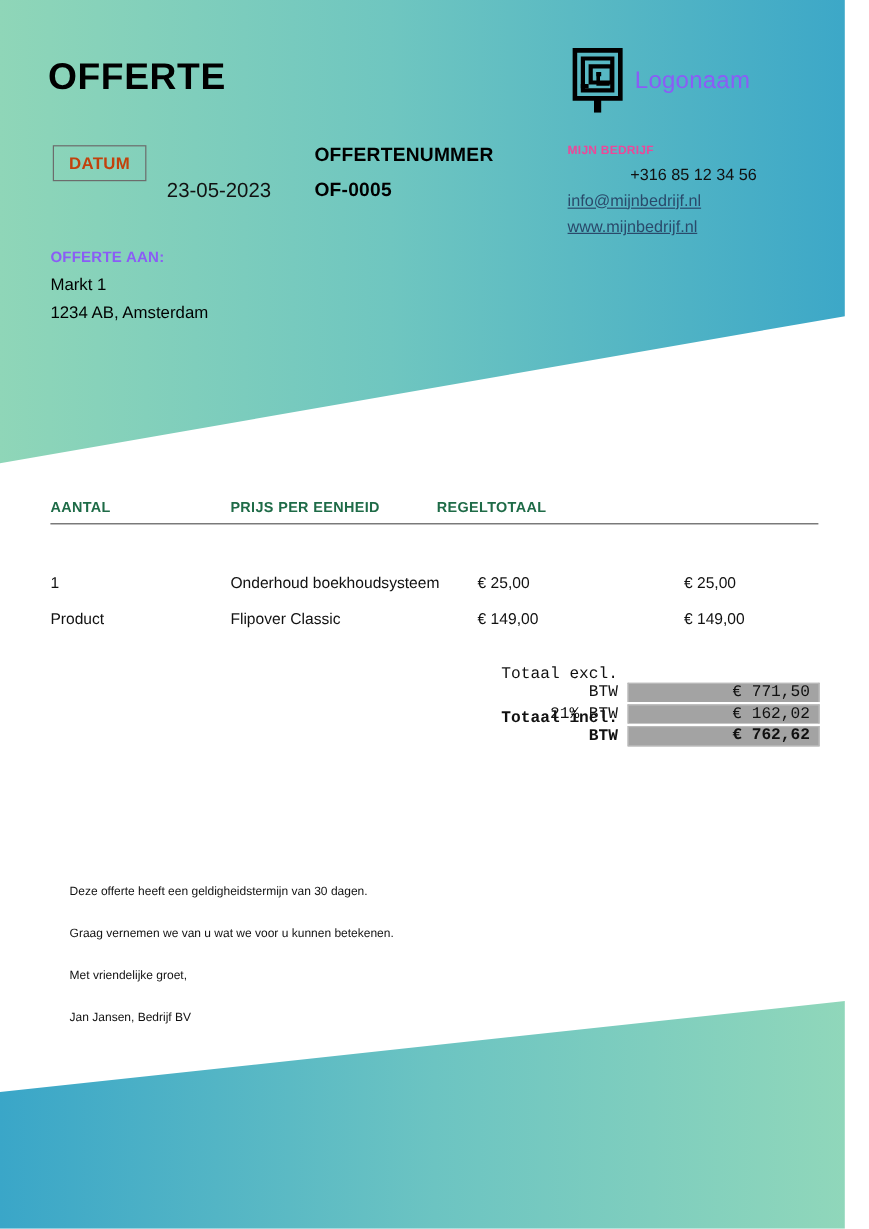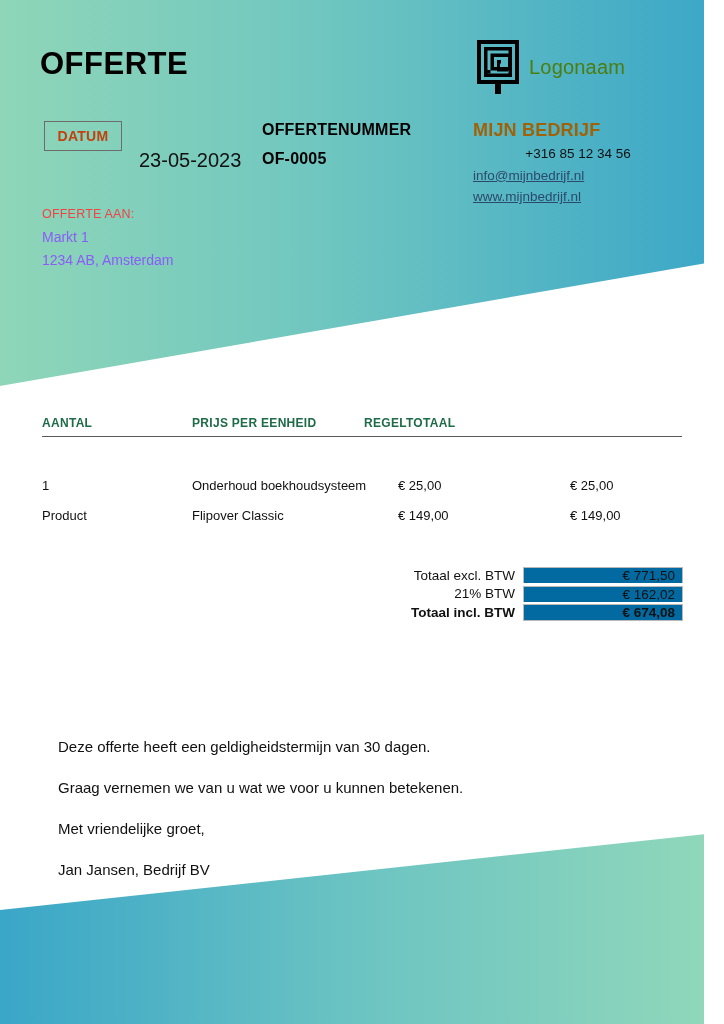--- a/index.html
+++ b/index.html
@@ -24,55 +24,55 @@
     position:absolute;left:40px;top:48px;
     font-size:31px;font-weight:bold;letter-spacing:.5px;
     color:#000;line-height:1;
   }
 
   .logo-wrap{
     position:absolute;left:477px;top:40px;
     display:flex;align-items:center;gap:10px;
   }
   .logo-mark{width:42px;height:54px;display:block;flex:0 0 auto;}
-  .logo-name{font-size:20px;color:#4d7c0f;letter-spacing:.2px;white-space:nowrap;text-align:right;}
+  .logo-name{font-size:20px;color:#8b5cf6;letter-spacing:.2px;white-space:nowrap;text-align:right;}
 
   .datum-box{
     position:absolute;left:44px;top:121px;
     width:78px;height:30px;
     border:1px solid #6c6c6c;
     display:flex;align-items:center;justify-content:center;
     font-size:14px;font-weight:bold;letter-spacing:.3px;color:#c2410c;
     box-sizing:border-box;
   }
   .datum-value{
     position:absolute;left:139px;top:149px;
-    font-size:20px;color:#111;
+    font-size:17px;color:#111;
   }
 
   .nr-label{
     position:absolute;left:262px;top:121px;
     font-size:16px;font-weight:bold;letter-spacing:.2px;color:#000;
   }
   .nr-value{
     position:absolute;left:262px;top:150px;
     font-size:16px;font-weight:bold;letter-spacing:.2px;color:#000;
   }
 
   .company{position:absolute;left:473px;top:121px;width:210px;}
-  .company .cname{font-size:18px;font-weight:bold;letter-spacing:.2px;color:#a16207;line-height:1.0;}
+  .company .cname{font-size:10px;font-weight:bold;letter-spacing:.2px;color:#ec4899;line-height:1.0;}
   .company .cphone{font-size:13.5px;color:#111;margin-top:8px;line-height:1.0;text-align:center;}
   .company .clink{
     display:block;font-size:13.5px;margin-top:8px;line-height:1.0;
     color:#2a4a6b;text-decoration:underline;
   }
 
   .billto{position:absolute;left:42px;top:208px;width:300px;}
-  .billto .bt-label{font-size:12.5px;font-weight:normal;letter-spacing:.2px;color:#ef4444;line-height:1.0;}
-  .billto .bt-line{font-size:14px;color:#8b5cf6;margin-top:9px;line-height:1.0;}
+  .billto .bt-label{font-size:12.5px;font-weight:bold;letter-spacing:.2px;color:#8b5cf6;line-height:1.0;}
+  .billto .bt-line{font-size:14px;color:#000000;margin-top:9px;line-height:1.0;}
 
   
   .table{position:absolute;left:42px;top:408px;width:640px;}
   .thead{display:flex;align-items:flex-end;height:22px;}
   .thead .th{
     font-size:12px;font-weight:bold;letter-spacing:.3px;
     color:#1e6b47;text-transform:uppercase;white-space:nowrap;
   }
   .c1{width:150px;flex:0 0 150px;}
   .c2{width:206px;flex:0 0 206px;}
@@ -80,37 +80,37 @@
   .c4{width:112px;flex:0 0 112px;}
   .thead-rule{
     margin-top:6px;height:0;border-top:1.6px solid #5a5a5a;width:640px;
   }
   .tbody{margin-top:33px;}
   .trow{display:flex;align-items:center;height:30px;}
   .trow .td{font-size:13px;color:#111;white-space:nowrap;}
 
   
   .totals{position:absolute;left:388px;top:566px;width:295px;}
-  .totrow{display:flex;align-items:center;height:18.5px;}
+  .totrow{display:flex;align-items:flex-end;height:18.5px;font-family:Liberation Mono, monospace;}
   .totlabel{
     flex:1 1 auto;text-align:right;padding-right:8px;
     font-size:13.5px;color:#111;display:flex;align-items:center;justify-content:flex-end;
   }
   .totval{
     flex:0 0 160px;box-sizing:border-box;
     border:1px solid #b9b9b9;border-bottom:none;
-    background:#0369a1;text-align:right;padding-right:7px;
+    background:#a3a3a3;text-align:right;padding-right:7px;
     font-size:13.5px;color:#111;display:flex;align-items:center;justify-content:flex-end;
   }
   .totrow:last-child .totval{border-bottom:1px solid #b9b9b9;}
   .totrow.strong .totlabel,.totrow.strong .totval{font-weight:bold;}
 
   
   .note{position:absolute;left:58px;top:738px;width:520px;}
-  .note p{margin:0 0 23px 0;font-size:15px;color:#111;line-height:1.2;}
+  .note p{margin:0 0 23px 0;font-size:10px;color:#111;line-height:1.2;}
   .note p:last-child{margin-bottom:0;}
 </style>
 </head>
 <body>
 
 <div class="page">
 
   <div class="band">
     <svg viewBox="0 0 724 1024" xmlns="http://www.w3.org/2000/svg" aria-hidden="true">
       <defs>
@@ -197,21 +197,21 @@
     <div class="totrow">
       <div class="totlabel">Totaal excl. BTW</div>
       <div class="totval">€ 771,50</div>
     </div>
     <div class="totrow">
       <div class="totlabel">21% BTW</div>
       <div class="totval">€ 162,02</div>
     </div>
     <div class="totrow strong">
       <div class="totlabel">Totaal incl. BTW</div>
-      <div class="totval">€ 674,08</div>
+      <div class="totval">€ 762,62</div>
     </div>
   </div>
 
   <div class="note">
     <p>Deze offerte heeft een geldigheidstermijn van 30 dagen.</p>
     <p>Graag vernemen we van u wat we voor u kunnen betekenen.</p>
     <p>Met vriendelijke groet,</p>
     <p>Jan Jansen, Bedrijf BV</p>
   </div>
 

